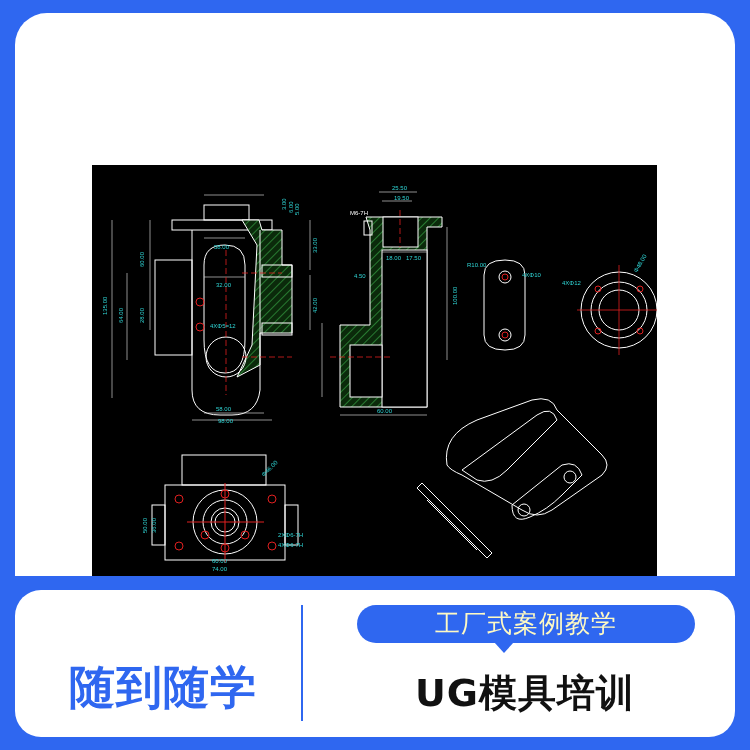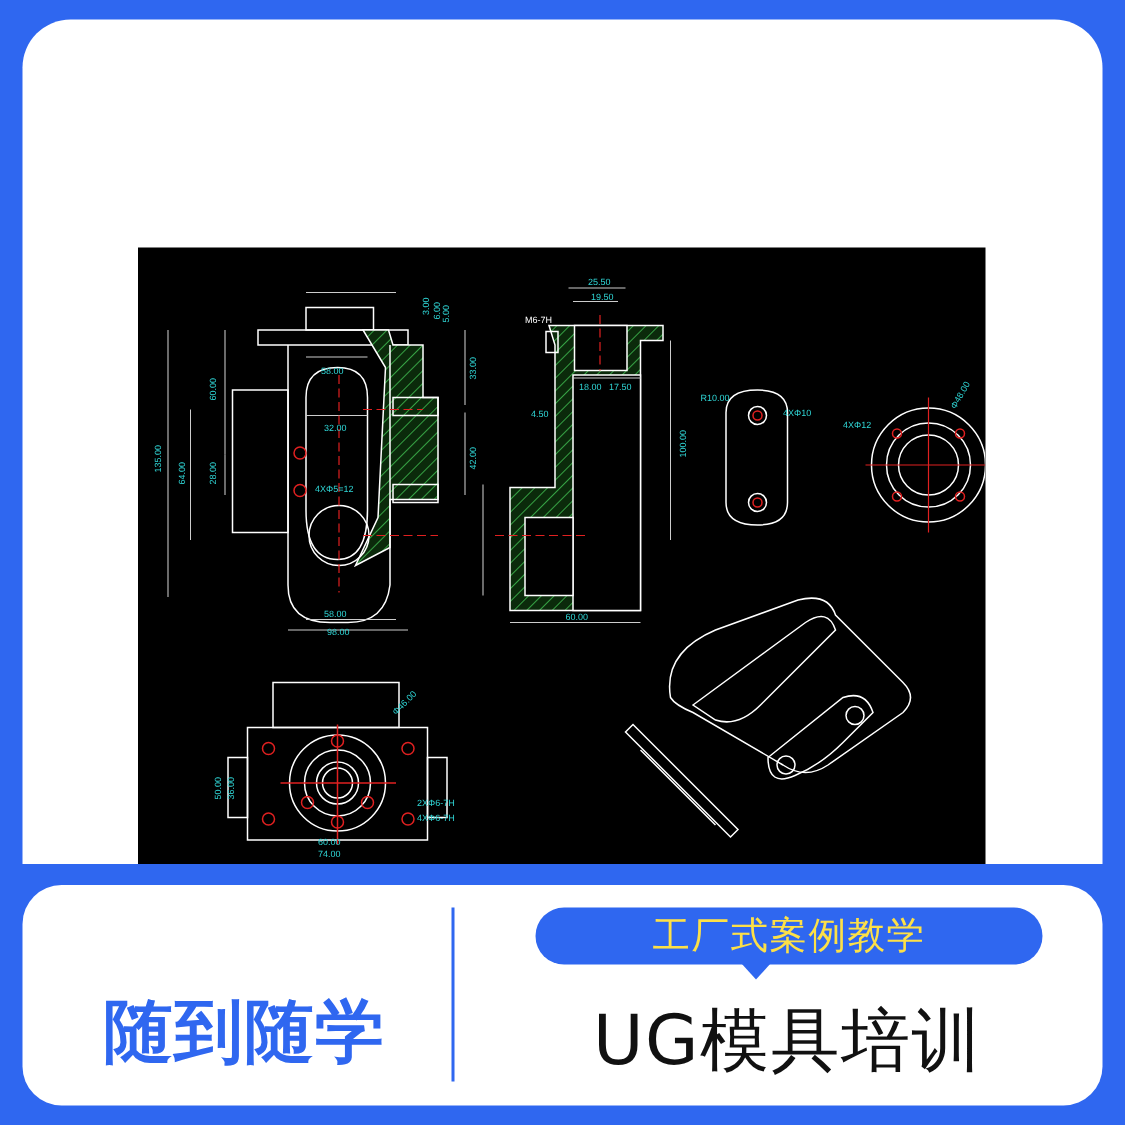--- a/index.html
+++ b/index.html
@@ -20,30 +20,30 @@
     position:absolute; left:15px; top:590px; width:720px; height:147px;
     background:#ffffff; border-radius:26px;
   }
   .slogan {
     position:absolute; left:58px; top:630px; width:210px; text-align:center;
     color:#2f67f0; font-size:46px; font-weight:bold; letter-spacing:1px; line-height:60px;margin-top:27px;
   }
   .divider { position:absolute; left:301px; top:605px; width:2px; height:116px; background:#2f67f0; }
   .pill {
     position:absolute; left:357px; top:605px; width:338px; height:38px; border-radius:19px;
-    background:#2f67f0; color:#fde047; font-size:25px; text-align:center; line-height:38px;
+    background:#2f67f0; color:#fef9c3; font-size:25px; text-align:center; line-height:38px;
     letter-spacing:1px;
   }
   .pill-pointer {
     position:absolute; left:494px; top:642px; width:0; height:0;
     border-left:10px solid transparent; border-right:10px solid transparent; border-top:11px solid #2f67f0;
   }
   .course {
     position:absolute; left:380px; top:665px; width:290px; text-align:center;
-    color:#111; font-size:46px; line-height:56px; letter-spacing:1px;
+    color:#111; font-size:38px; line-height:56px; letter-spacing:1px;font-weight:bold;
   }
 </style>
 </head>
 <body>
 
 <div class="top-card"></div>
 
 <div class="cad">
   <svg width="565" height="411" viewBox="0 0 565 411">
     <defs>

